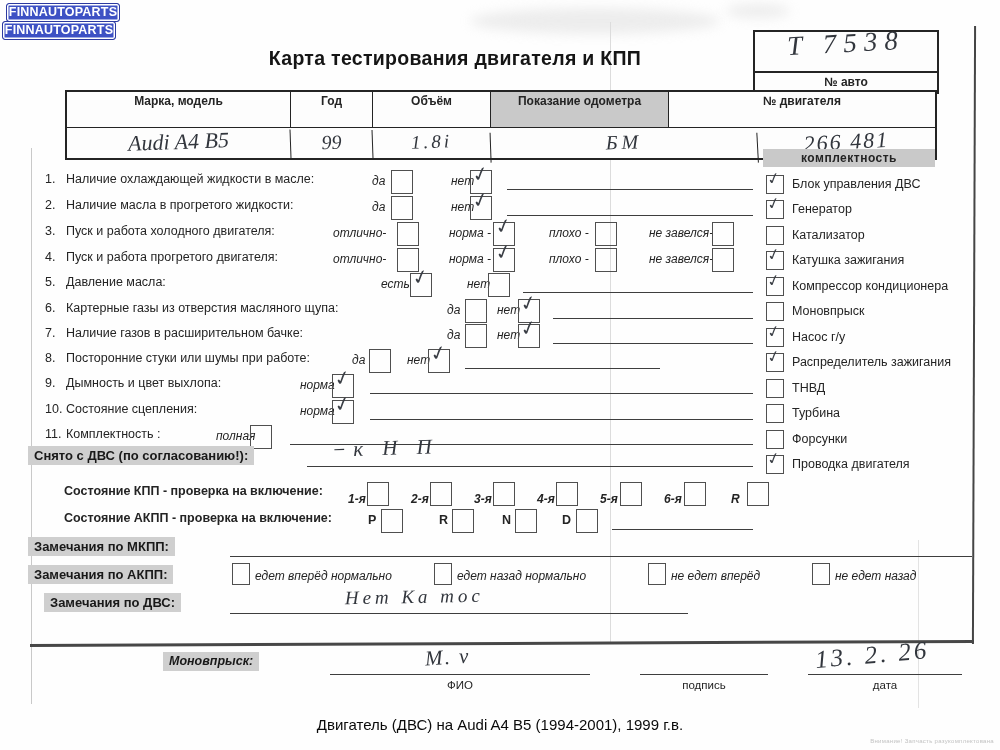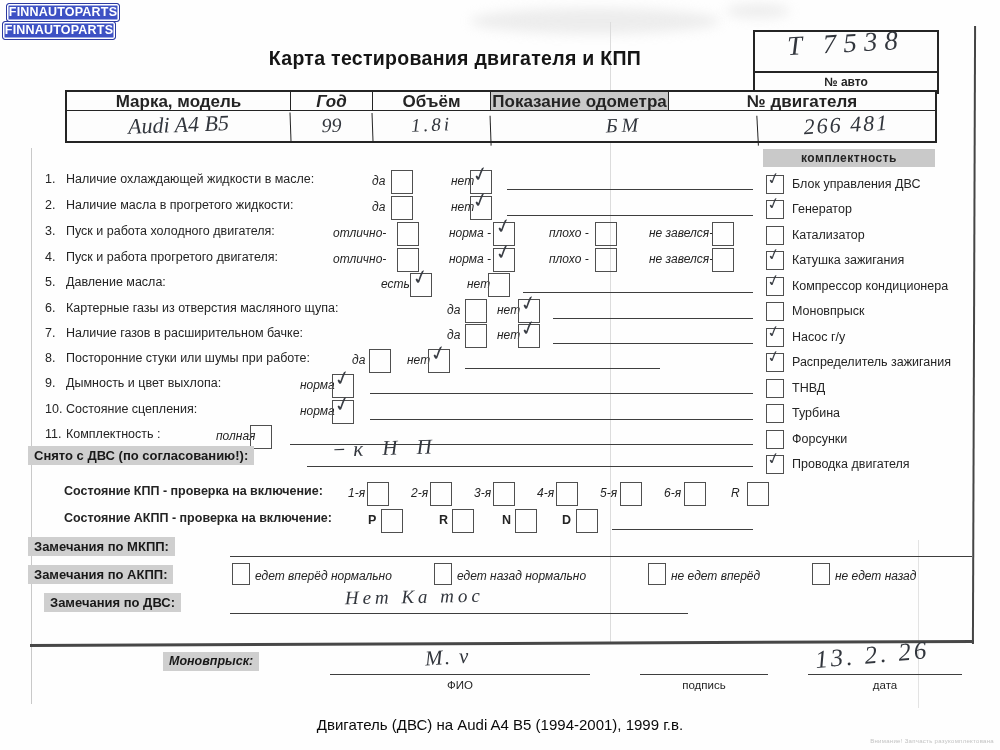--- a/index.html
+++ b/index.html
@@ -18,37 +18,37 @@
   
   .autobox{position:absolute;left:753px;top:30px;width:182px;height:60px;border:2px solid #242424;background:#fdfdfd;}
   .autobox .val{position:absolute;left:0;top:-4px;width:100%;text-align:center;}
   .autobox .lab{position:absolute;left:0;bottom:0;width:100%;height:19px;border-top:2px solid #242424;
                 font-weight:bold;font-size:12px;text-align:center;line-height:19px;}
   
   .vtable{position:absolute;left:65px;top:90px;width:868px;border:2px solid #242424;background:#fdfdfd;}
   .vrow{display:flex;}
   .vcell{box-sizing:border-box;border-left:1.5px solid #242424;text-align:center;overflow:visible;}
   .vcell:first-child{border-left:none;}
-  .vhead .vcell{height:19px;line-height:19px;font-weight:bold;font-size:17px;border-bottom:1.5px solid #242424;}
+  .vhead .vcell{height:36px;line-height:19px;font-weight:bold;font-size:12px;border-bottom:1.5px solid #242424;}
   .vval .vcell{height:30px;line-height:28px;}
-  .w1{width:223px;}.w2{width:82px;font-style:italic;}.w3{width:118px;}.w4{width:267px;}.w5{width:178px;}
+  .w1{width:223px;}.w2{width:82px;}.w3{width:118px;}.w4{width:267px;}.w5{width:178px;}
   .gcell{background:#c9c9c9;}
   
   .hw{font-family:"Liberation Serif",serif;font-style:italic;color:#32363d;white-space:nowrap;}
   
   .crow{position:absolute;left:0;width:765px;height:25px;}
   .num{position:absolute;left:45px;font-size:12.5px;}
   .lab{position:absolute;left:66px;font-size:12.5px;white-space:nowrap;}
   .opt{position:absolute;top:2px;font-style:italic;font-size:12px;white-space:nowrap;}
   .cb{position:absolute;top:-2px;width:20px;height:22px;border:1.5px solid #4f4f4f;}
   .cb .mark{position:absolute;left:1px;top:-9px;font-family:"DejaVu Sans",sans-serif;font-style:normal;
             font-size:20px;color:#3a3e45;transform:rotate(-14deg);}
   .uline{position:absolute;height:1.2px;background:#3e3e3e;}
   .blab{position:absolute;left:45px;font-size:12.5px;font-weight:bold;white-space:nowrap;margin-left:19px;}
-  .gl{position:absolute;top:2px;font-size:12px;font-style:italic;}
+  .gl{position:absolute;top:8px;font-size:12px;font-style:italic;font-weight:bold;}
   .gp{position:absolute;top:2px;font-size:12.5px;font-weight:bold;}
   
   .glabel{position:absolute;background:#cfcfcf;font-weight:bold;font-size:13px;line-height:19px;
           padding:0 6px;white-space:nowrap;color:#191919;}
   
   .ehead{position:absolute;left:763px;top:149px;width:172px;height:18px;background:#c9c9c9;
          font-weight:bold;font-size:12px;text-align:center;line-height:18px;letter-spacing:.5px;}
   .ebox{position:absolute;left:766px;width:16px;height:17px;border:1.5px solid #4f4f4f;}
   .ebox .mark{position:absolute;left:0px;top:-7px;font-family:"DejaVu Sans",sans-serif;
               font-size:16px;color:#3a3e45;transform:rotate(-14deg);}

